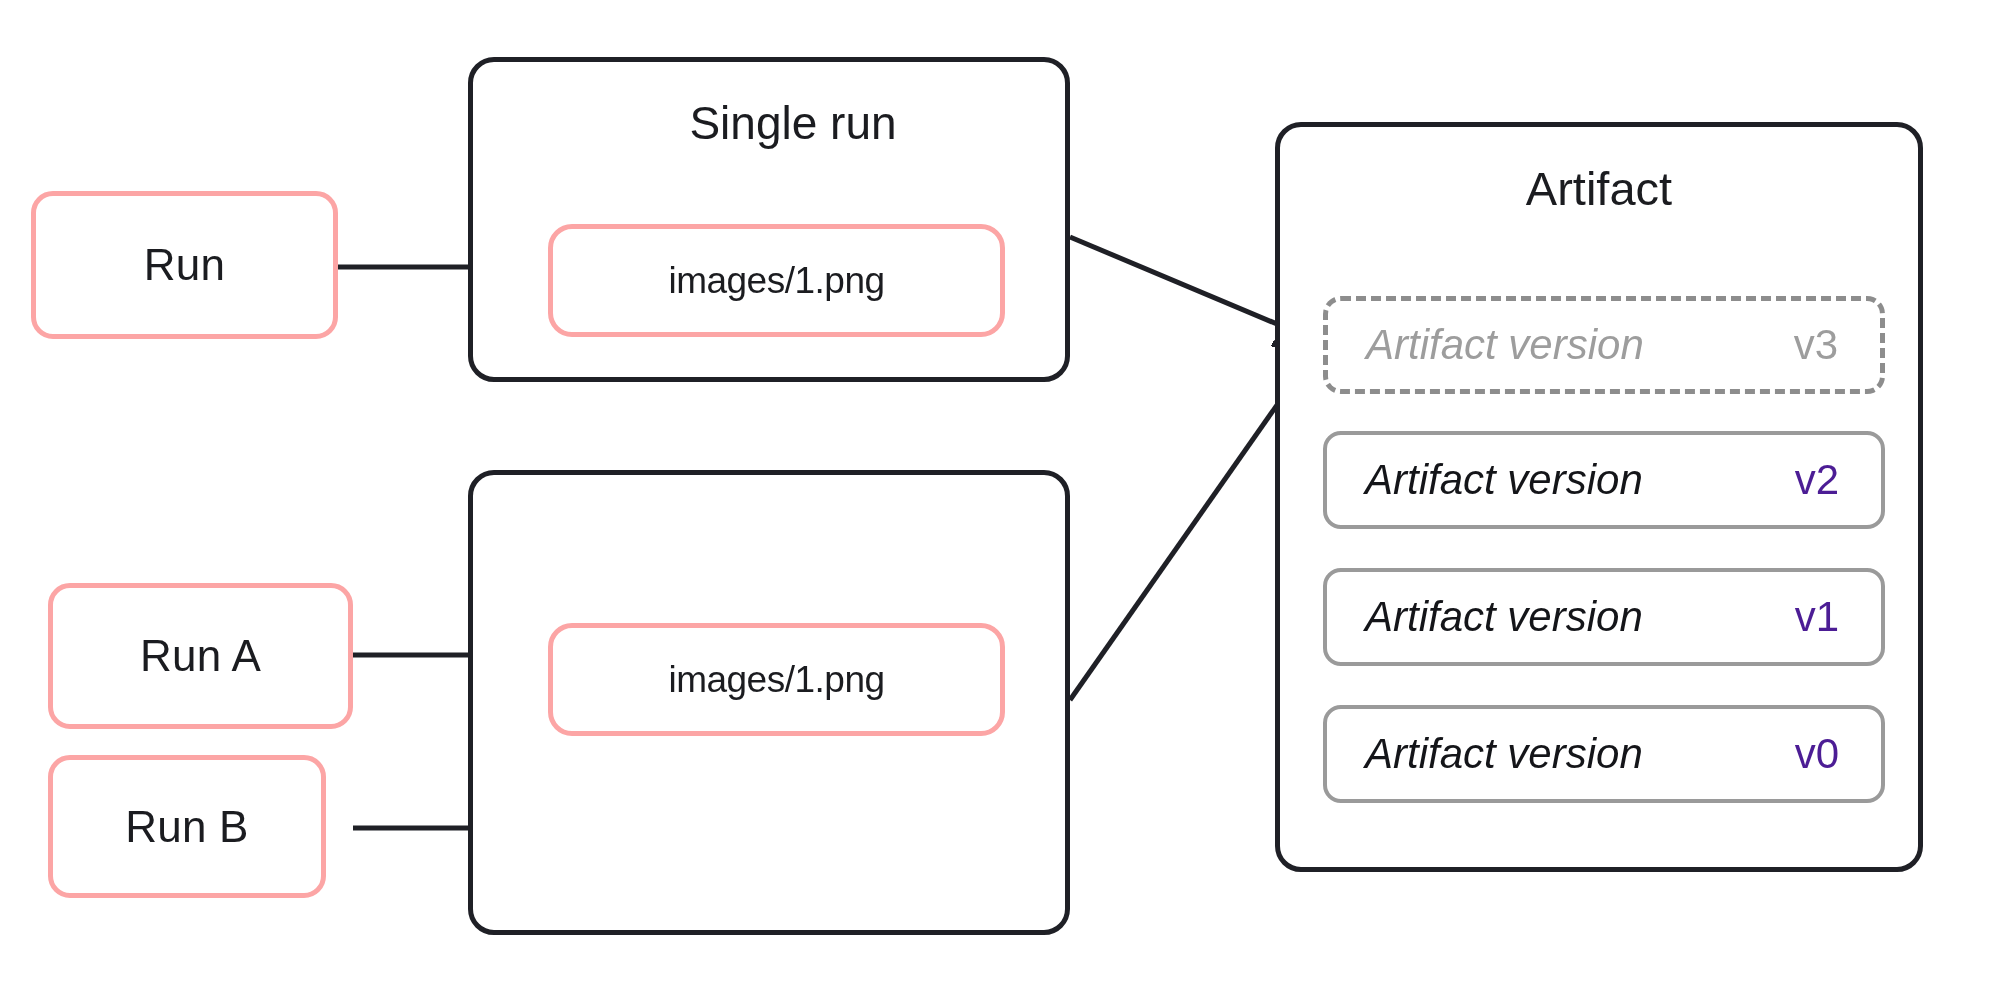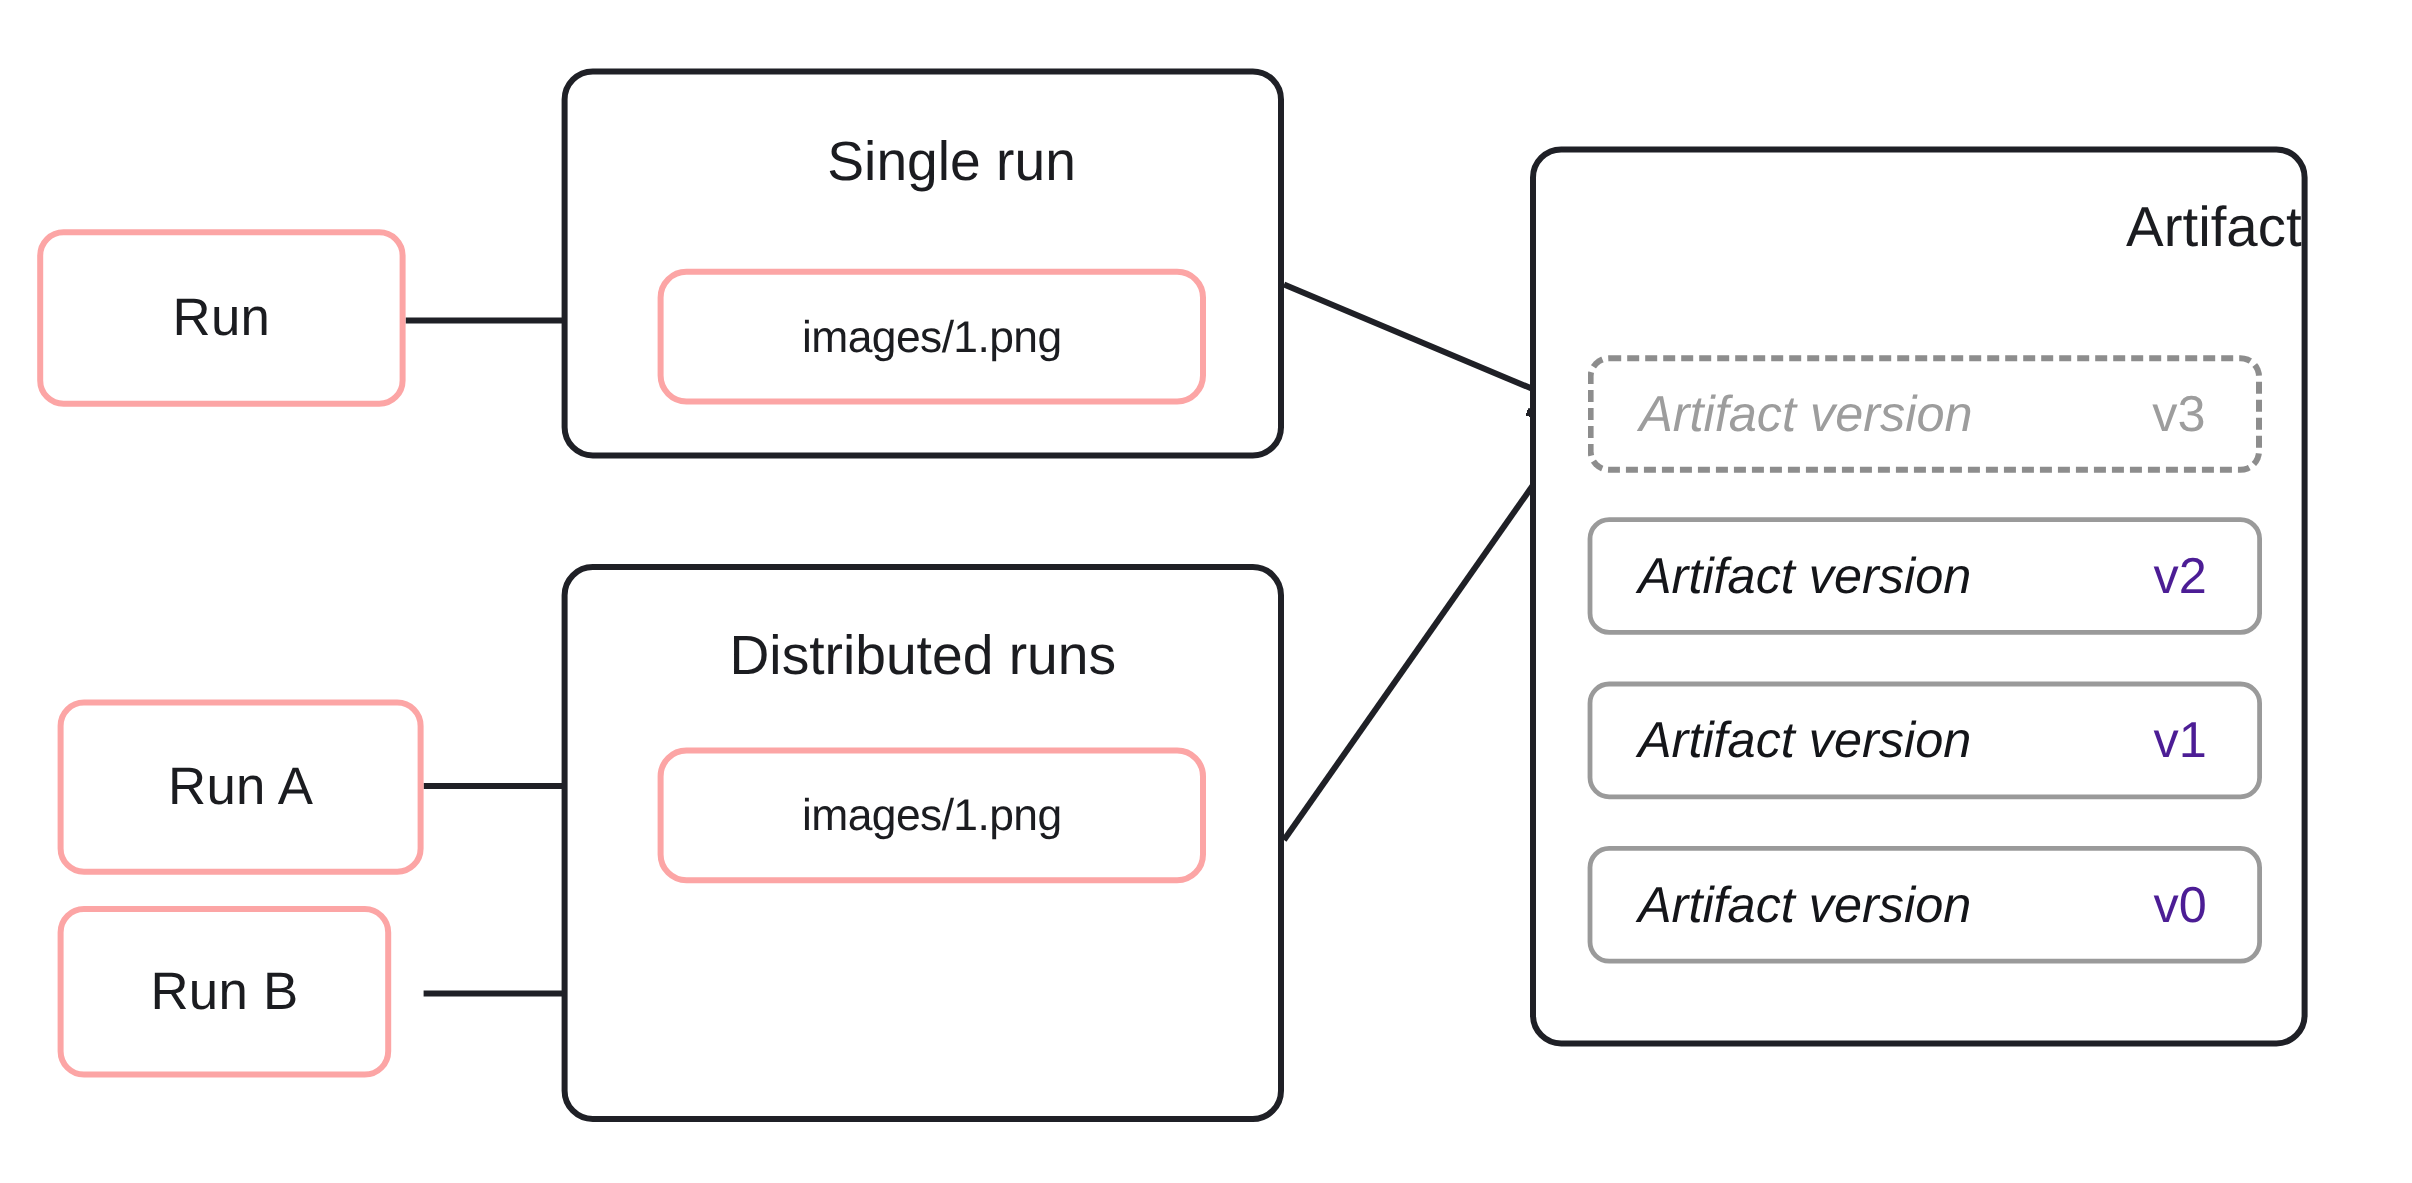--- a/index.html
+++ b/index.html
@@ -74,21 +74,21 @@
     height: 750px;
     background: #ffffff;
     border: 5px solid #1f2026;
     border-radius: 26px;
   }
   #artifact-title {
     position: absolute;
     left: 0;
     right: 0;
     top: 38px;
-    text-align: right;
+    text-align: center;
     color: #1b1c20;
     font-size: 47px;
     line-height: 1;
   }
   .version-row {
     position: absolute;
     box-sizing: border-box;
     left: 43px;
     width: 562px;
     height: 98px;
@@ -156,36 +156,35 @@
     <g>
       <line x1="1070" y1="700" x2="1317" y2="348" stroke="#1f2026" stroke-width="5" marker-end="url(#arrowhead)"></line>
     </g>
   </svg>
 
   <div class="node" style="left:31px; top:191px; width:307px; height:148px;">
     <span class="label">Run</span>
   </div>
 
   <div class="group" style="left:468px; top:57px; width:602px; height:325px;">
-    <div class="group-title" style="top:49px;margin-left:48px;">Single run</div>
+    <div class="group-title" style="top:38px;margin-left:48px;">Single run</div>
     <div class="node mono" style="left:75px; top:162px; width:457px; height:113px; border-radius:24px;">
       <span class="label">images/1.png</span>
     </div>
   </div>
 
   <div class="node" style="left:48px; top:583px; width:305px; height:146px;text-align:right;">
     <span class="label">Run A</span>
   </div>
 
   <div class="node" style="left:48px; top:755px; width:278px; height:143px;">
     <span class="label">Run B</span>
   </div>
 
   <div class="group" style="left:468px; top:470px; width:602px; height:465px;">
-    <div class="group-title" style="top:48px;">Distributed runs</div>
     <div class="node mono" style="left:75px; top:148px; width:457px; height:113px; border-radius:24px;">
       <span class="label">images/1.png</span>
     </div>
   </div>
 
   <div id="artifact-panel">
     <div id="artifact-title">Artifact</div>
 
     <div class="version-row pending" style="top:169px;">
       <span class="vname">Artifact version</span>

